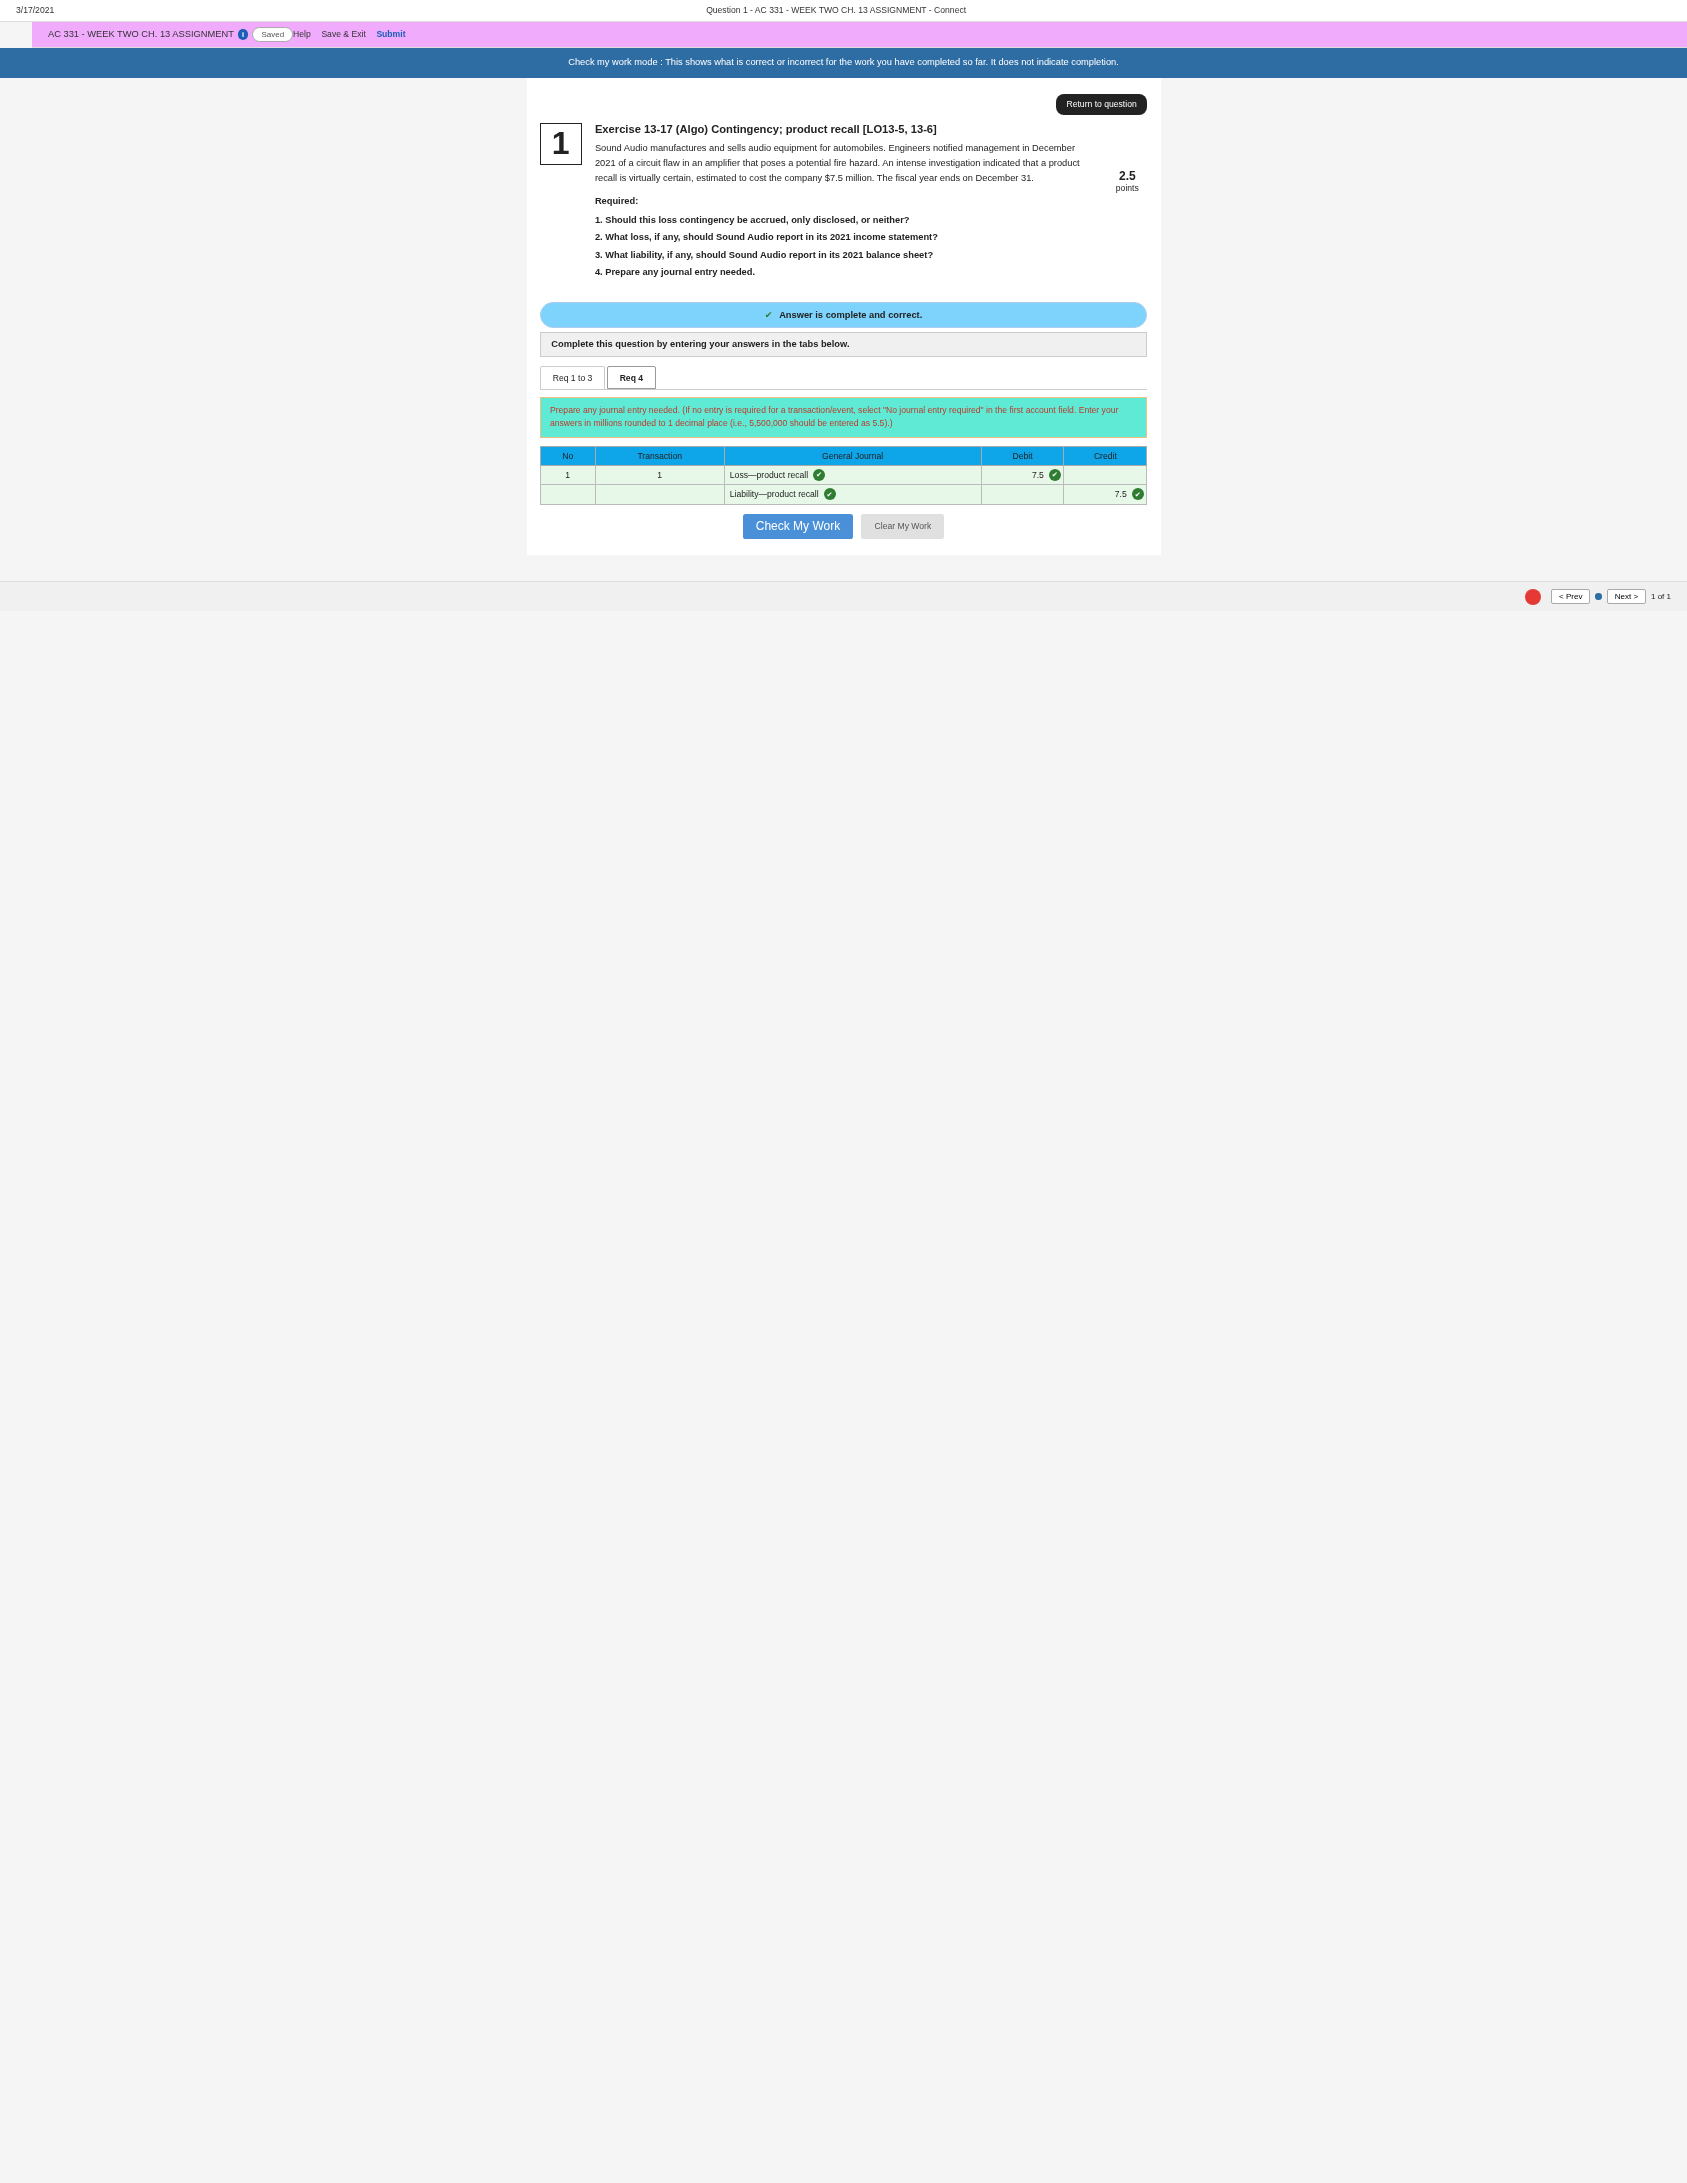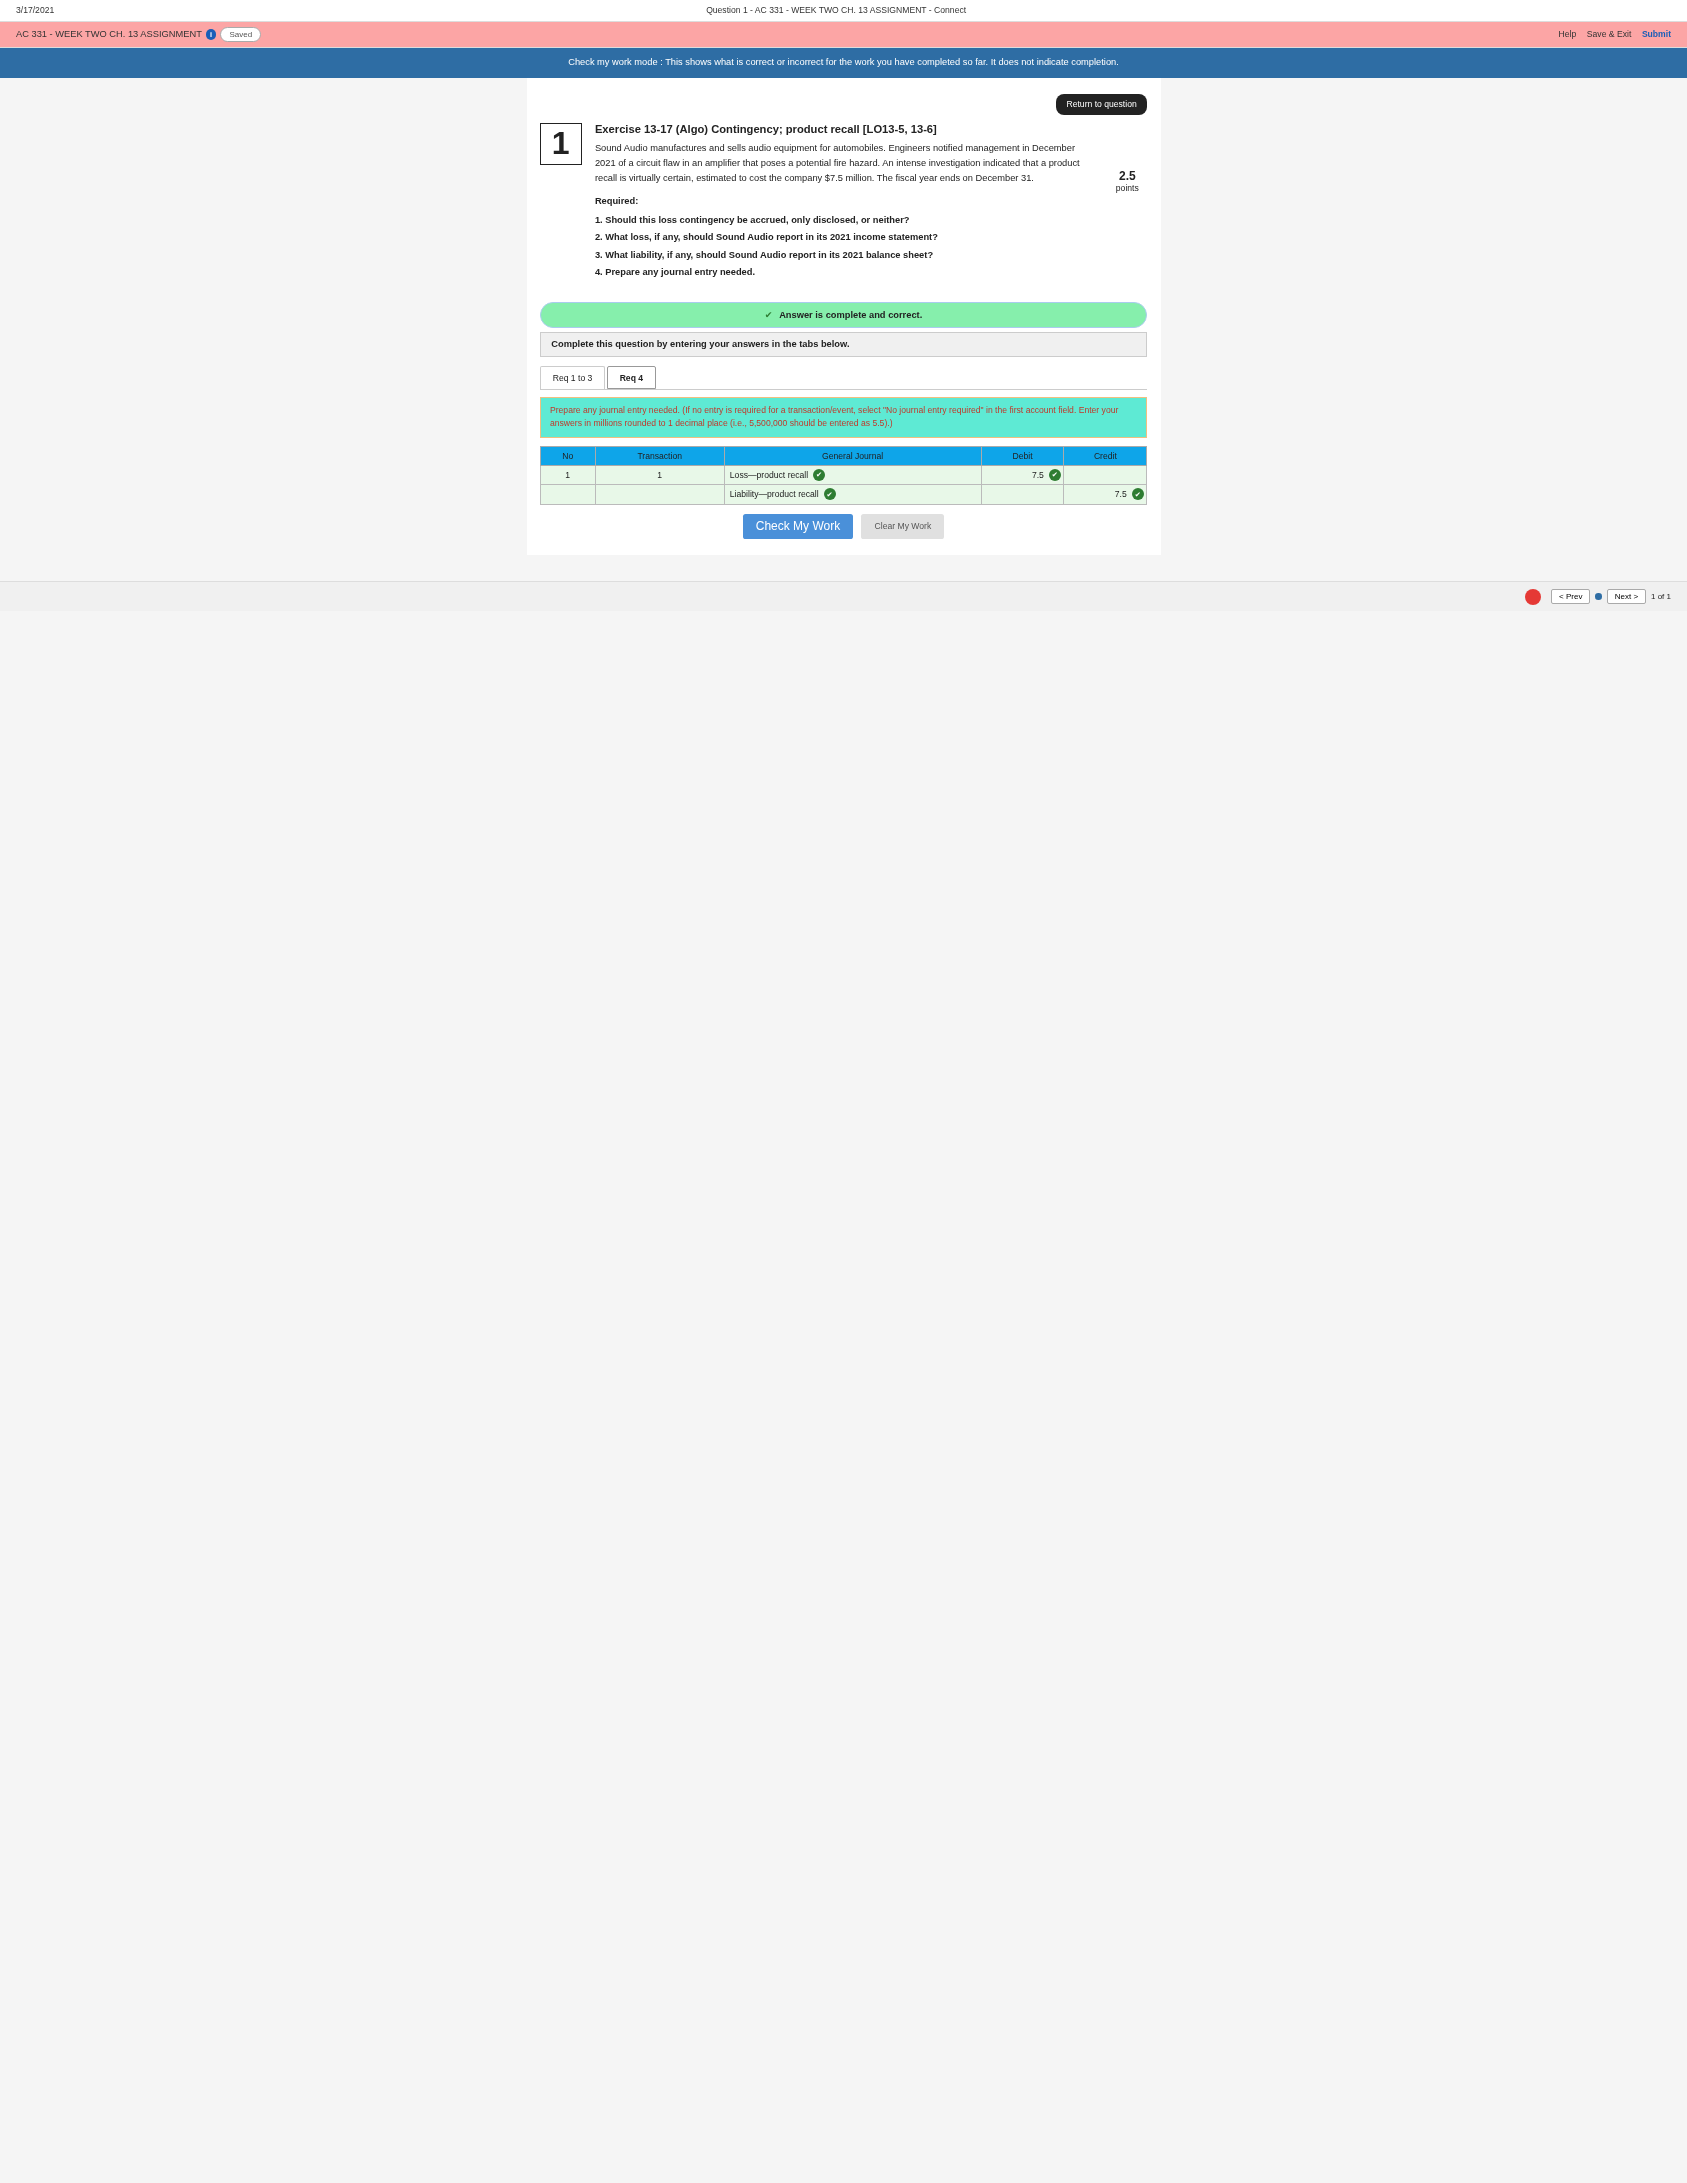--- a/index.html
+++ b/index.html
@@ -15,25 +15,25 @@
       align-items: center;
       padding: 5.3px 16px;
       background: #fff;
       border-bottom: 0.7px solid #ddd;
     }
     .top-bar-date { font-size: 8.6px; color: #333; }
     .top-bar-title { font-size: 8.6px; color: #333; }
 
     .header-bar {
       display: flex;
-      justify-content: space-between;
       align-items: center;
       padding: 5.3px 16px;
-      background: #fca5a5;
+      background: #f0abfc;
       border-bottom: 0.7px solid #ddd;
+      margin-left: 32px;
     }
     .header-title { font-size: 9.3px; color: #333; display: flex; align-items: center; gap: 4px; }
     .info-icon {
       display: inline-flex; align-items: center; justify-content: center;
       width: 10.6px; height: 10.6px; border-radius: 50%; background: #1a5eb8;
       color: #fff; font-size: 7.3px; font-weight: bold; cursor: pointer;
     }
     .saved-badge {
       border: 0.7px solid #aaa; border-radius: 13.2px; padding: 2px 8px;
       font-size: 8px; color: #555; background: #fff;
@@ -104,21 +104,21 @@
     .required-section { margin-top: 8px; font-weight: bold; }
     .required-section strong { display: block; margin-bottom: 4px; }
     .required-section ol { padding-left: 0; list-style: none; }
     .required-section ol li { margin-bottom: 2.6px; }
 
     .points-label { font-size: 8.6px; text-align: center; }
     .points-value { font-size: 12px; font-weight: bold; text-align: center; }
 
     .answer-box {
       border: 0.7px solid #aaccee;
-      background: #86efac;
+      background: #7dd3fc;
       border-radius: 13px;
       padding: 6.6px 10.6px;
       margin-top: 19px;
       text-align: center;
       font-size: 9.3px;
       color: #222;
     }
     .answer-box .check-icon { color: #2e7d32; margin-right: 4px; }
 
     .complete-box {

